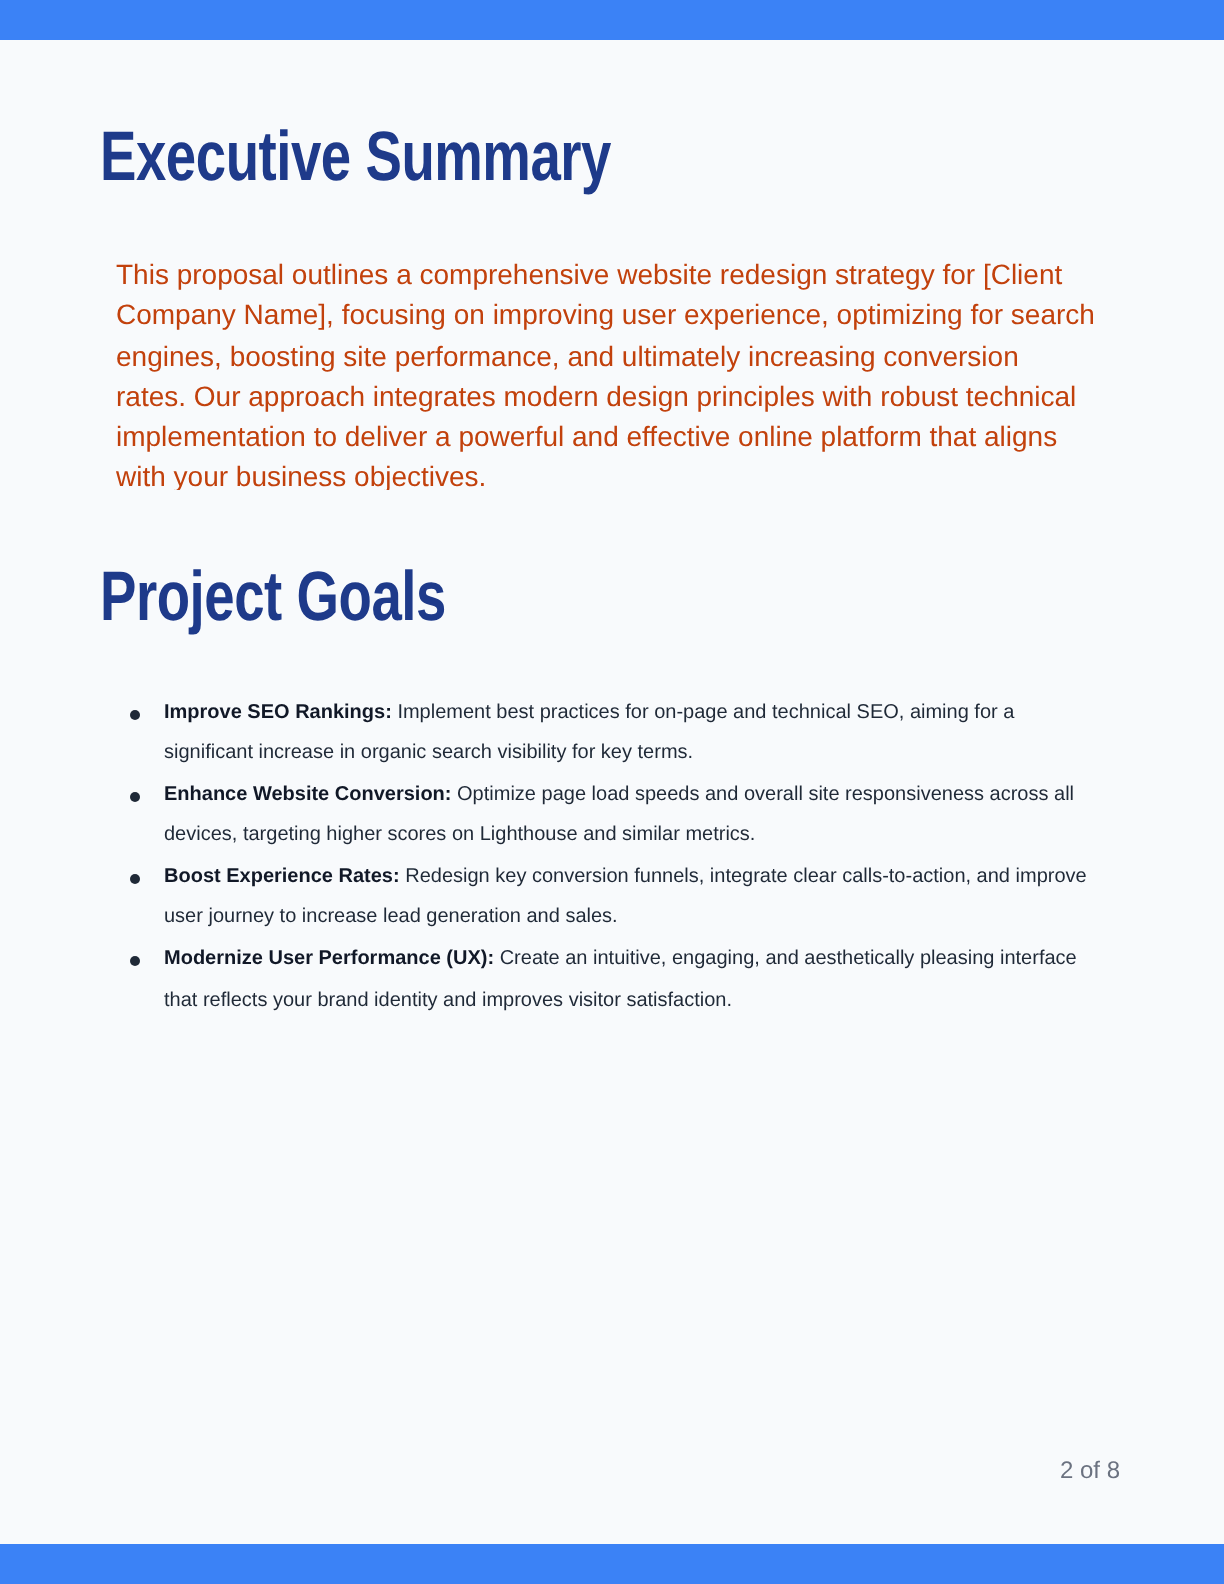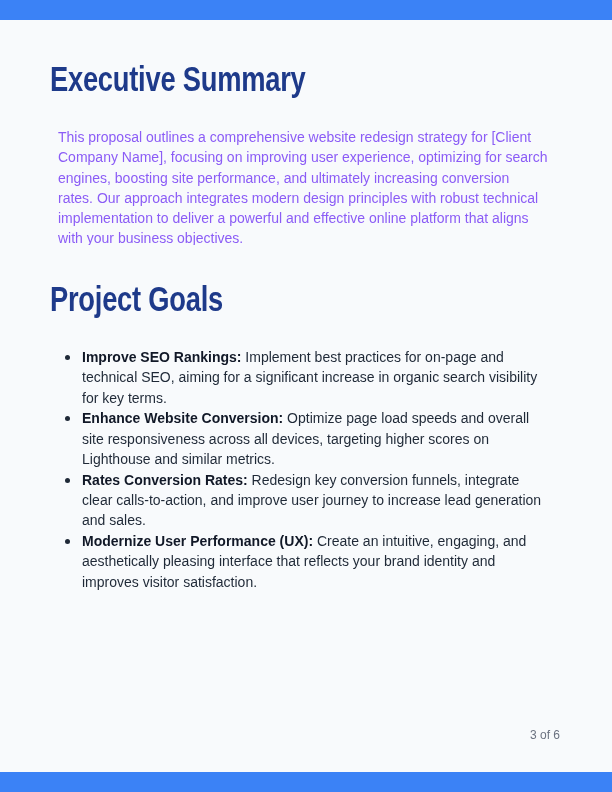--- a/index.html
+++ b/index.html
@@ -18,26 +18,26 @@
       font-weight: bold; color: #1e3a8a;
       font-size: 35px; line-height: 40px;
       transform: scaleX(0.78); transform-origin: left center;
       white-space: nowrap; letter-spacing: -0.3px;
     }
     .h-summary { top: 59px; }
     .h-goals { top: 279px; }
     .summary {
       position: absolute; left: 58px; top: 127px; width: 490px; height: 118px;
       overflow: hidden; margin: 0;
-      font-size: 14px; line-height: 20.3px; color: #8b5cf6;
+      font-size: 14px; line-height: 20.3px; color: #c2410c;
     }
     .goals {
       position: absolute; left: 82px; top: 347px; width: 470px;
       margin: 0; padding: 0; list-style: none;
-      font-size: 14px; line-height: 20.3px; color: #1f2937;
+      font-size: 10px; line-height: 20.3px; color: #1f2937;
     }
     .goals li { position: relative; margin: 0 0 0.5px 0; }
     .goals li .bullet {
       position: absolute; left: -17px; top: 8px; width: 5px; height: 5px;
       border-radius: 50%; background: #1f2937;
     }
     .goals li b { font-weight: bold; color: #111827; }
     .page-num {
       position: absolute; right: 52px; top: 728px;
       font-size: 12px; color: #6b7280;
@@ -48,19 +48,19 @@
 
 <div class="bar top"></div>
 
 <h1 class="heading h-summary">Executive Summary</h1>
 <p class="summary">This proposal outlines a comprehensive website redesign strategy for [Client Company Name], focusing on improving user experience, optimizing for search engines, boosting site performance, and ultimately increasing conversion rates. Our approach integrates modern design principles with robust technical implementation to deliver a powerful and effective online platform that aligns with your business objectives.</p>
 
 <h1 class="heading h-goals">Project Goals</h1>
 <ul class="goals">
   <li><span class="bullet"></span><b>Improve SEO Rankings:</b><span> Implement best practices for on-page and technical SEO, aiming for a significant increase in organic search visibility for key terms.</span></li>
   <li><span class="bullet"></span><b>Enhance Website Conversion:</b><span> Optimize page load speeds and overall site responsiveness across all devices, targeting higher scores on Lighthouse and similar metrics.</span></li>
-  <li><span class="bullet"></span><b>Rates Conversion Rates:</b><span> Redesign key conversion funnels, integrate clear calls-to-action, and improve user journey to increase lead generation and sales.</span></li>
+  <li><span class="bullet"></span><b>Boost Experience Rates:</b><span> Redesign key conversion funnels, integrate clear calls-to-action, and improve user journey to increase lead generation and sales.</span></li>
   <li><span class="bullet"></span><b>Modernize User Performance (UX):</b><span> Create an intuitive, engaging, and aesthetically pleasing interface that reflects your brand identity and improves visitor satisfaction.</span></li>
 </ul>
 
-<div class="page-num">3 of 6</div>
+<div class="page-num">2 of 8</div>
 
 <div class="bar bottom"></div>
 
 </body></html>

